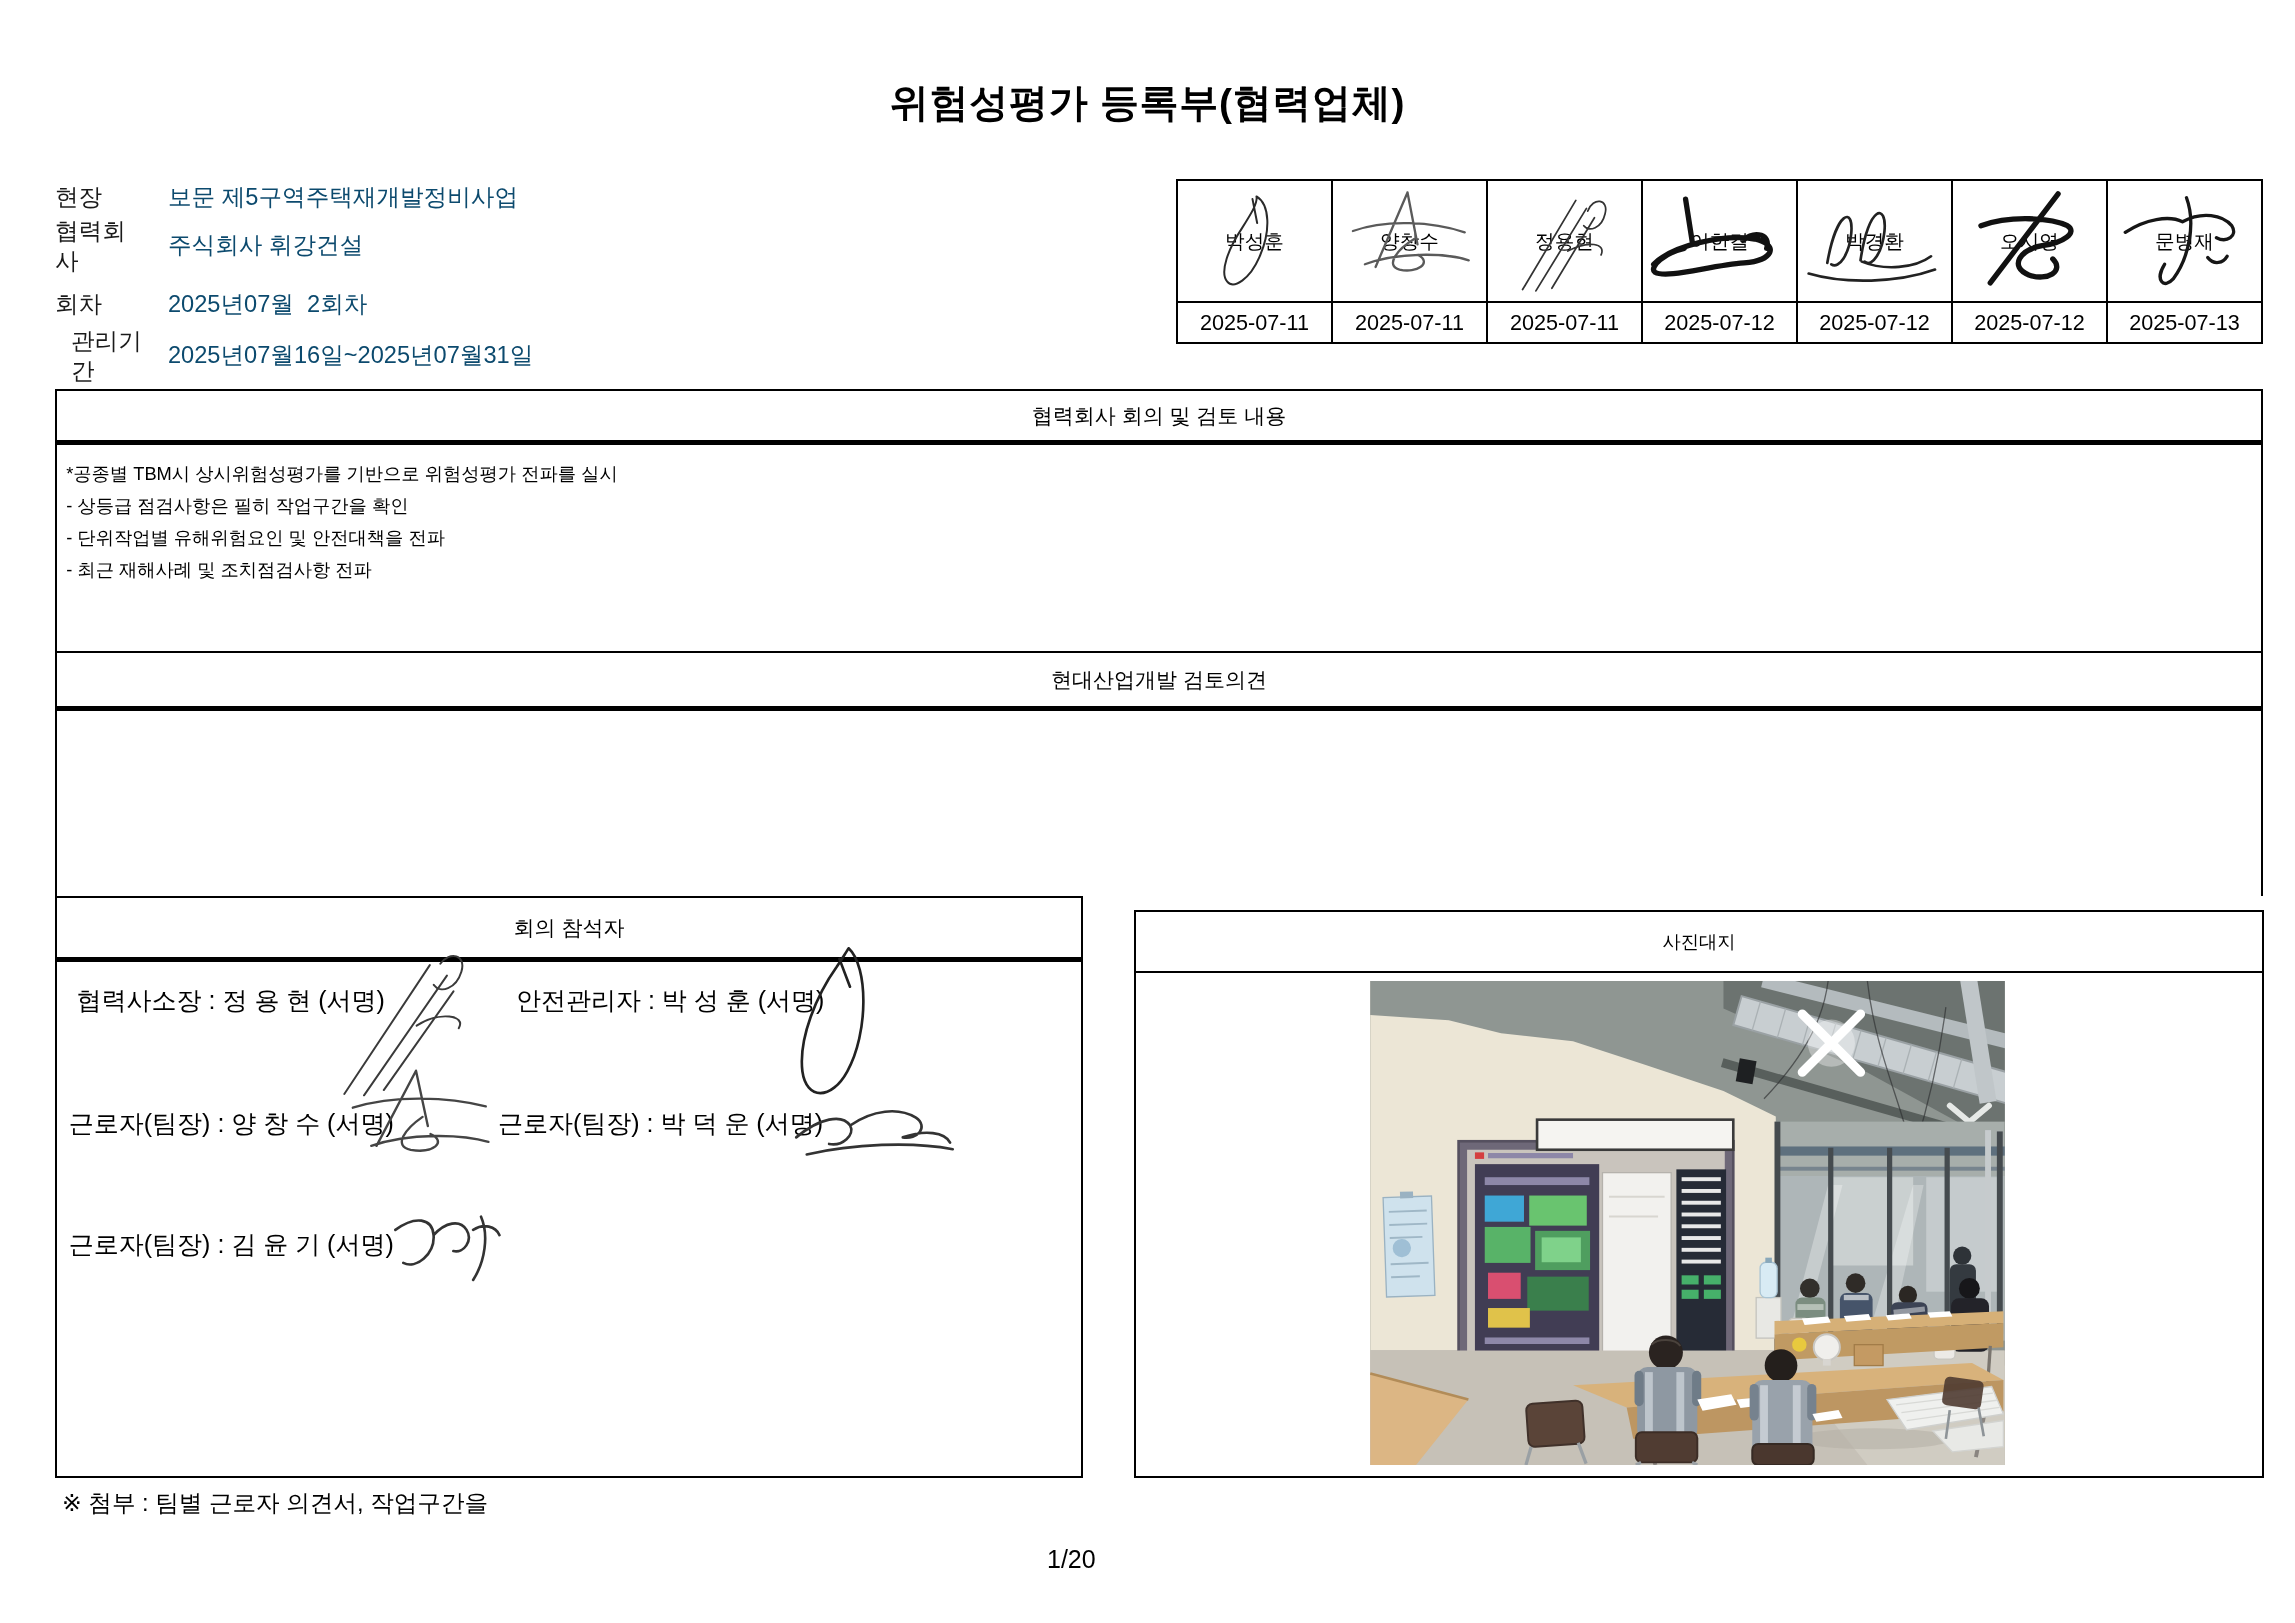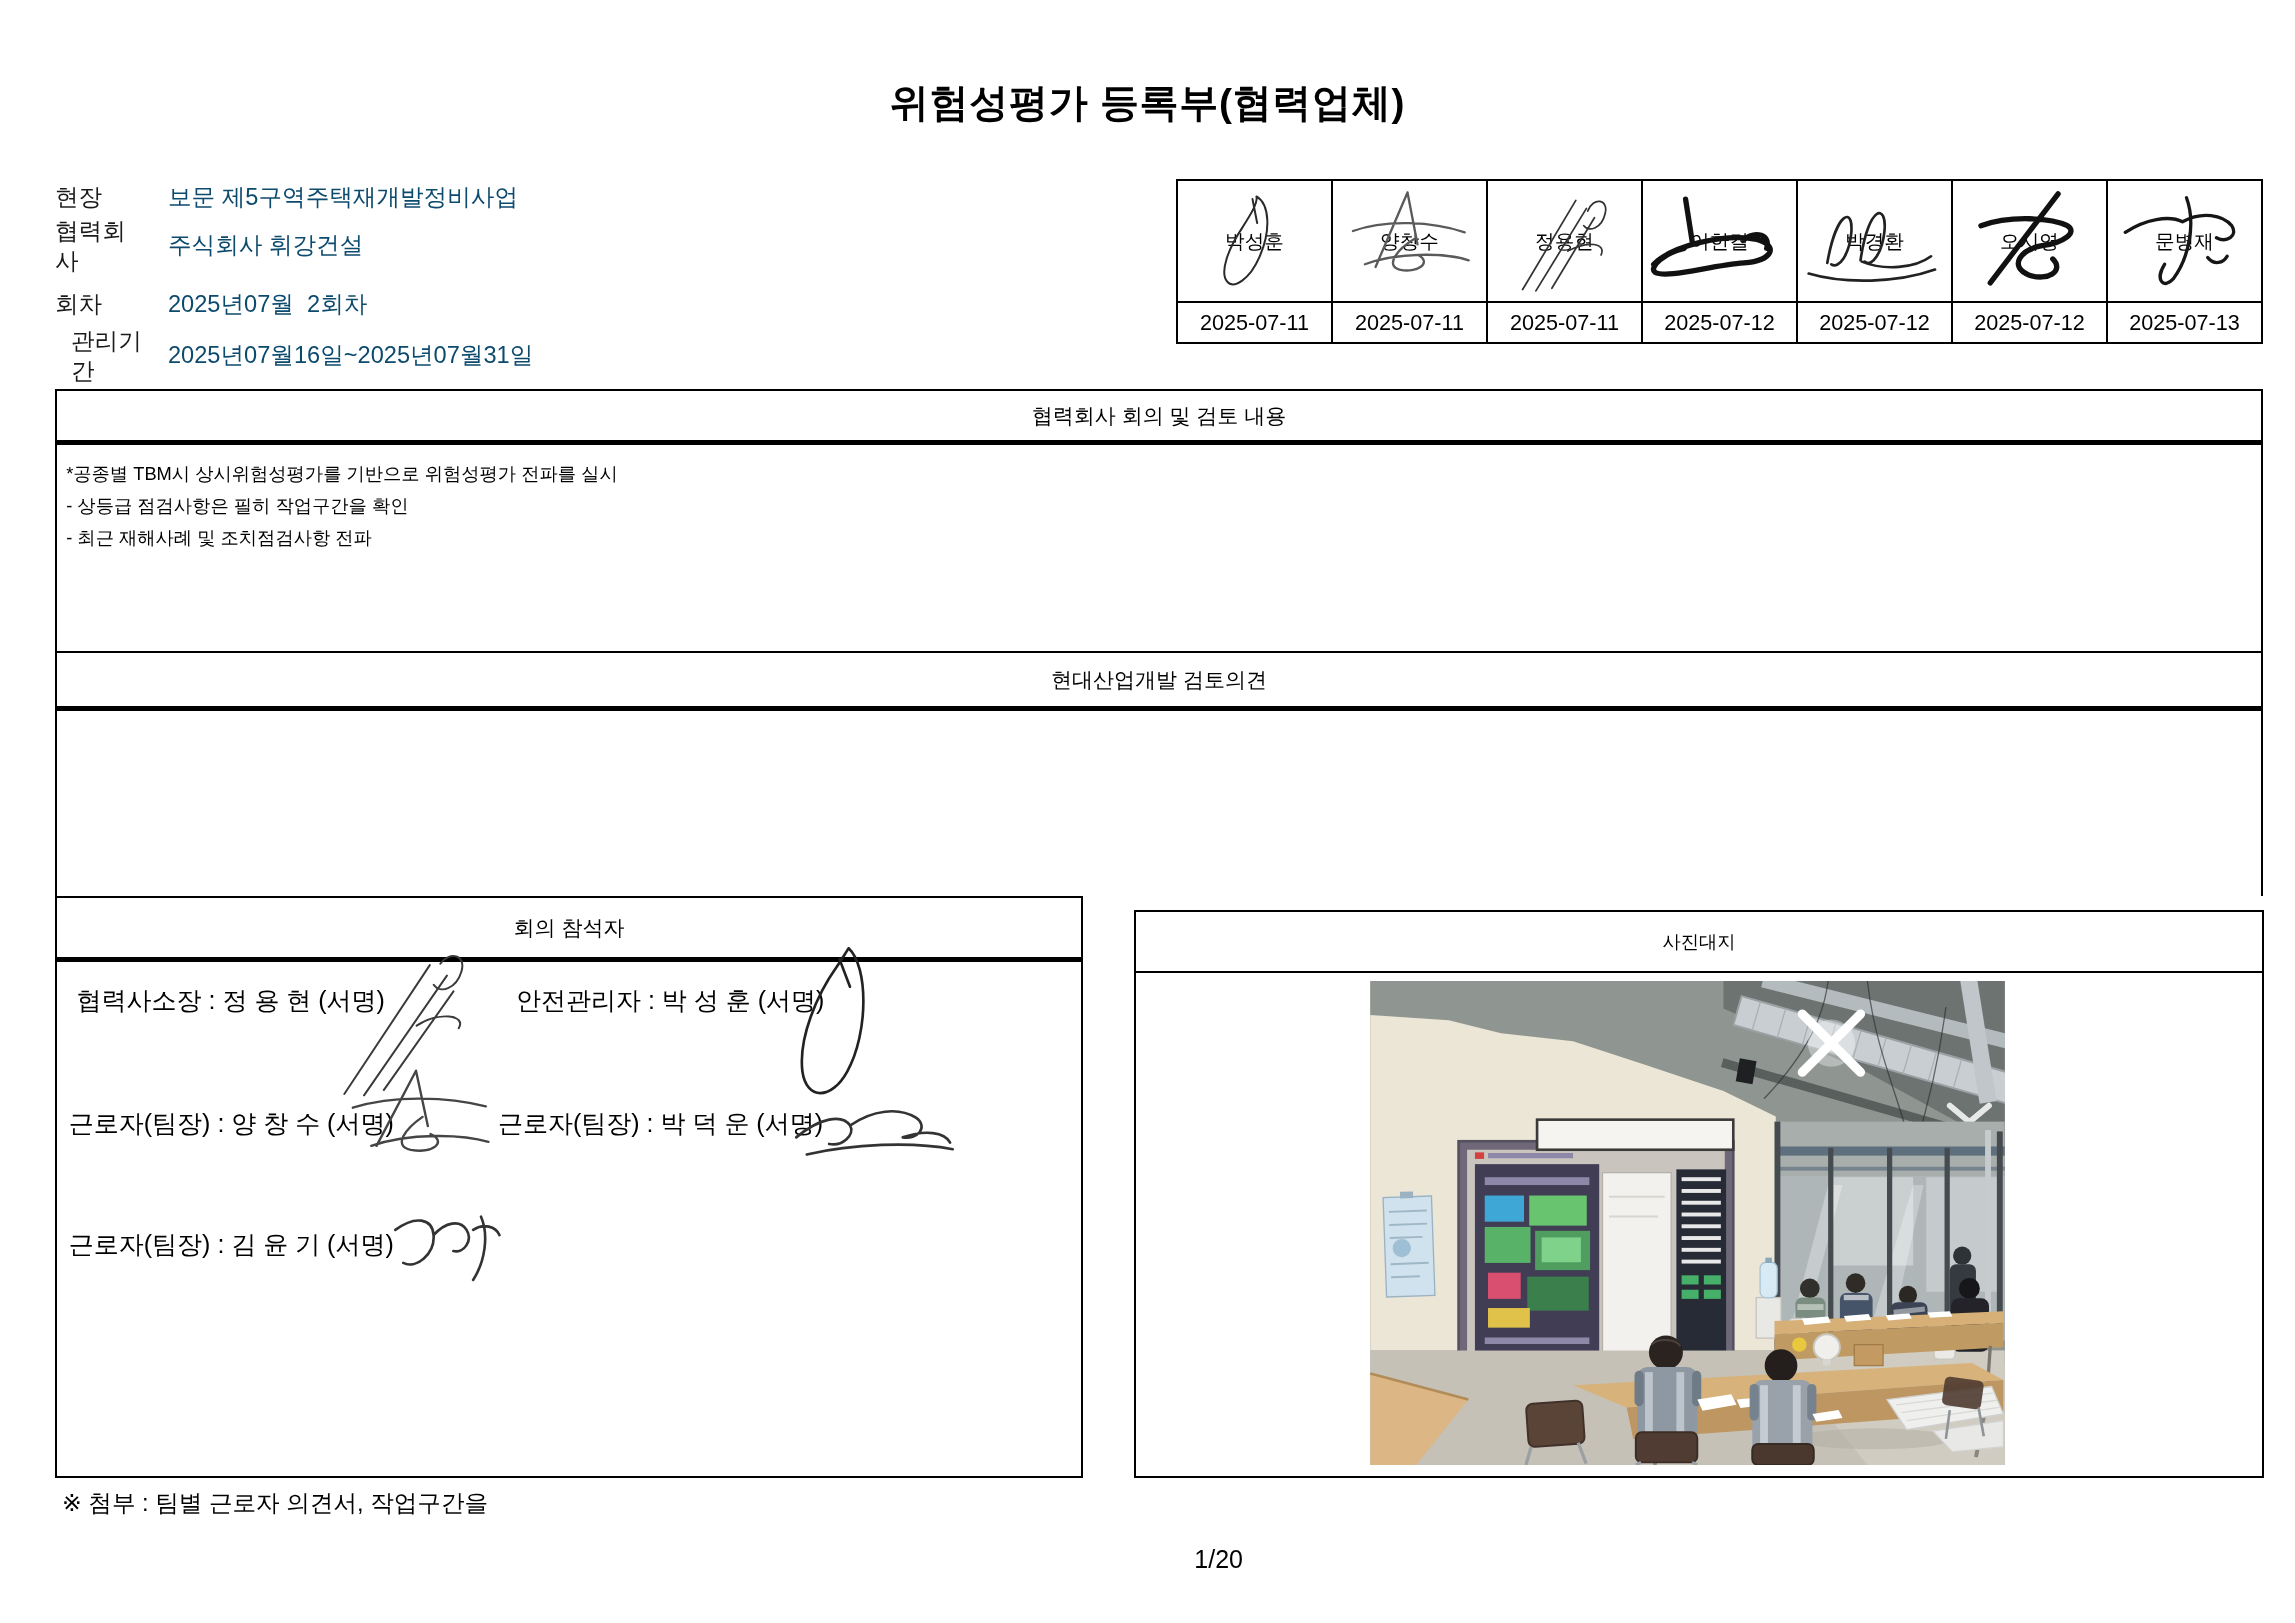--- a/index.html
+++ b/index.html
@@ -58,21 +58,21 @@
 
   .photo-header-box {
     border:2.6px solid #000;
     display:flex; align-items:center; justify-content:center; font-size:18.3px;
   }
   .photo-content-box {
     border-left:2.6px solid #000; border-right:2.6px solid #000; border-bottom:2.6px solid #000;
     position:relative;
   }
   .footer-note { font-size:23.6px; }
-  .page-number { font-size:25px; text-align:right; width:196px; }
+  .page-number { font-size:25px; text-align:left; width:196px; }
   svg { display:block; }
 </style>
 </head>
 <body>
 
 <div class="abs doc-title">위험성평가 등록부(협력업체)</div>
 
 <div class="abs" style="left:55px; top:182px; width:92px;">
   <div class="info-label">현장</div>
 </div>
@@ -151,20 +151,21 @@
     </tr>
   </tbody>
     </table>
 </div>
 
 <div class="abs sec-header meet-header" style="left:55px; top:389px; width:2208px; height:56px;">협력회사 회의 및 검토 내용</div>
 
 <div class="abs meet-content" style="left:55px; top:445px; width:2208px; height:206px;">
   <div>*공종별 TBM시 상시위험성평가를 기반으로 위험성평가 전파를 실시</div>
   <div>- 상등급 점검사항은 필히 작업구간을 확인</div>
+  <div>- 단위작업별 유해위험요인 및 안전대책을 전파</div>
   <div>- 최근 재해사례 및 조치점검사항 전파</div>
 </div>
 
 <div class="abs sec-header review-header" style="left:55px; top:651px; width:2208px; height:60px;">현대산업개발 검토의견</div>
 
 <div class="abs review-empty" style="left:55px; top:711px; width:2208px; height:185px;"></div>
 
 <div class="abs attend-box" style="left:55px; top:896px; width:1028px; height:582px;">
   <div class="attend-header">회의 참석자</div>
   <div class="attend-content">

